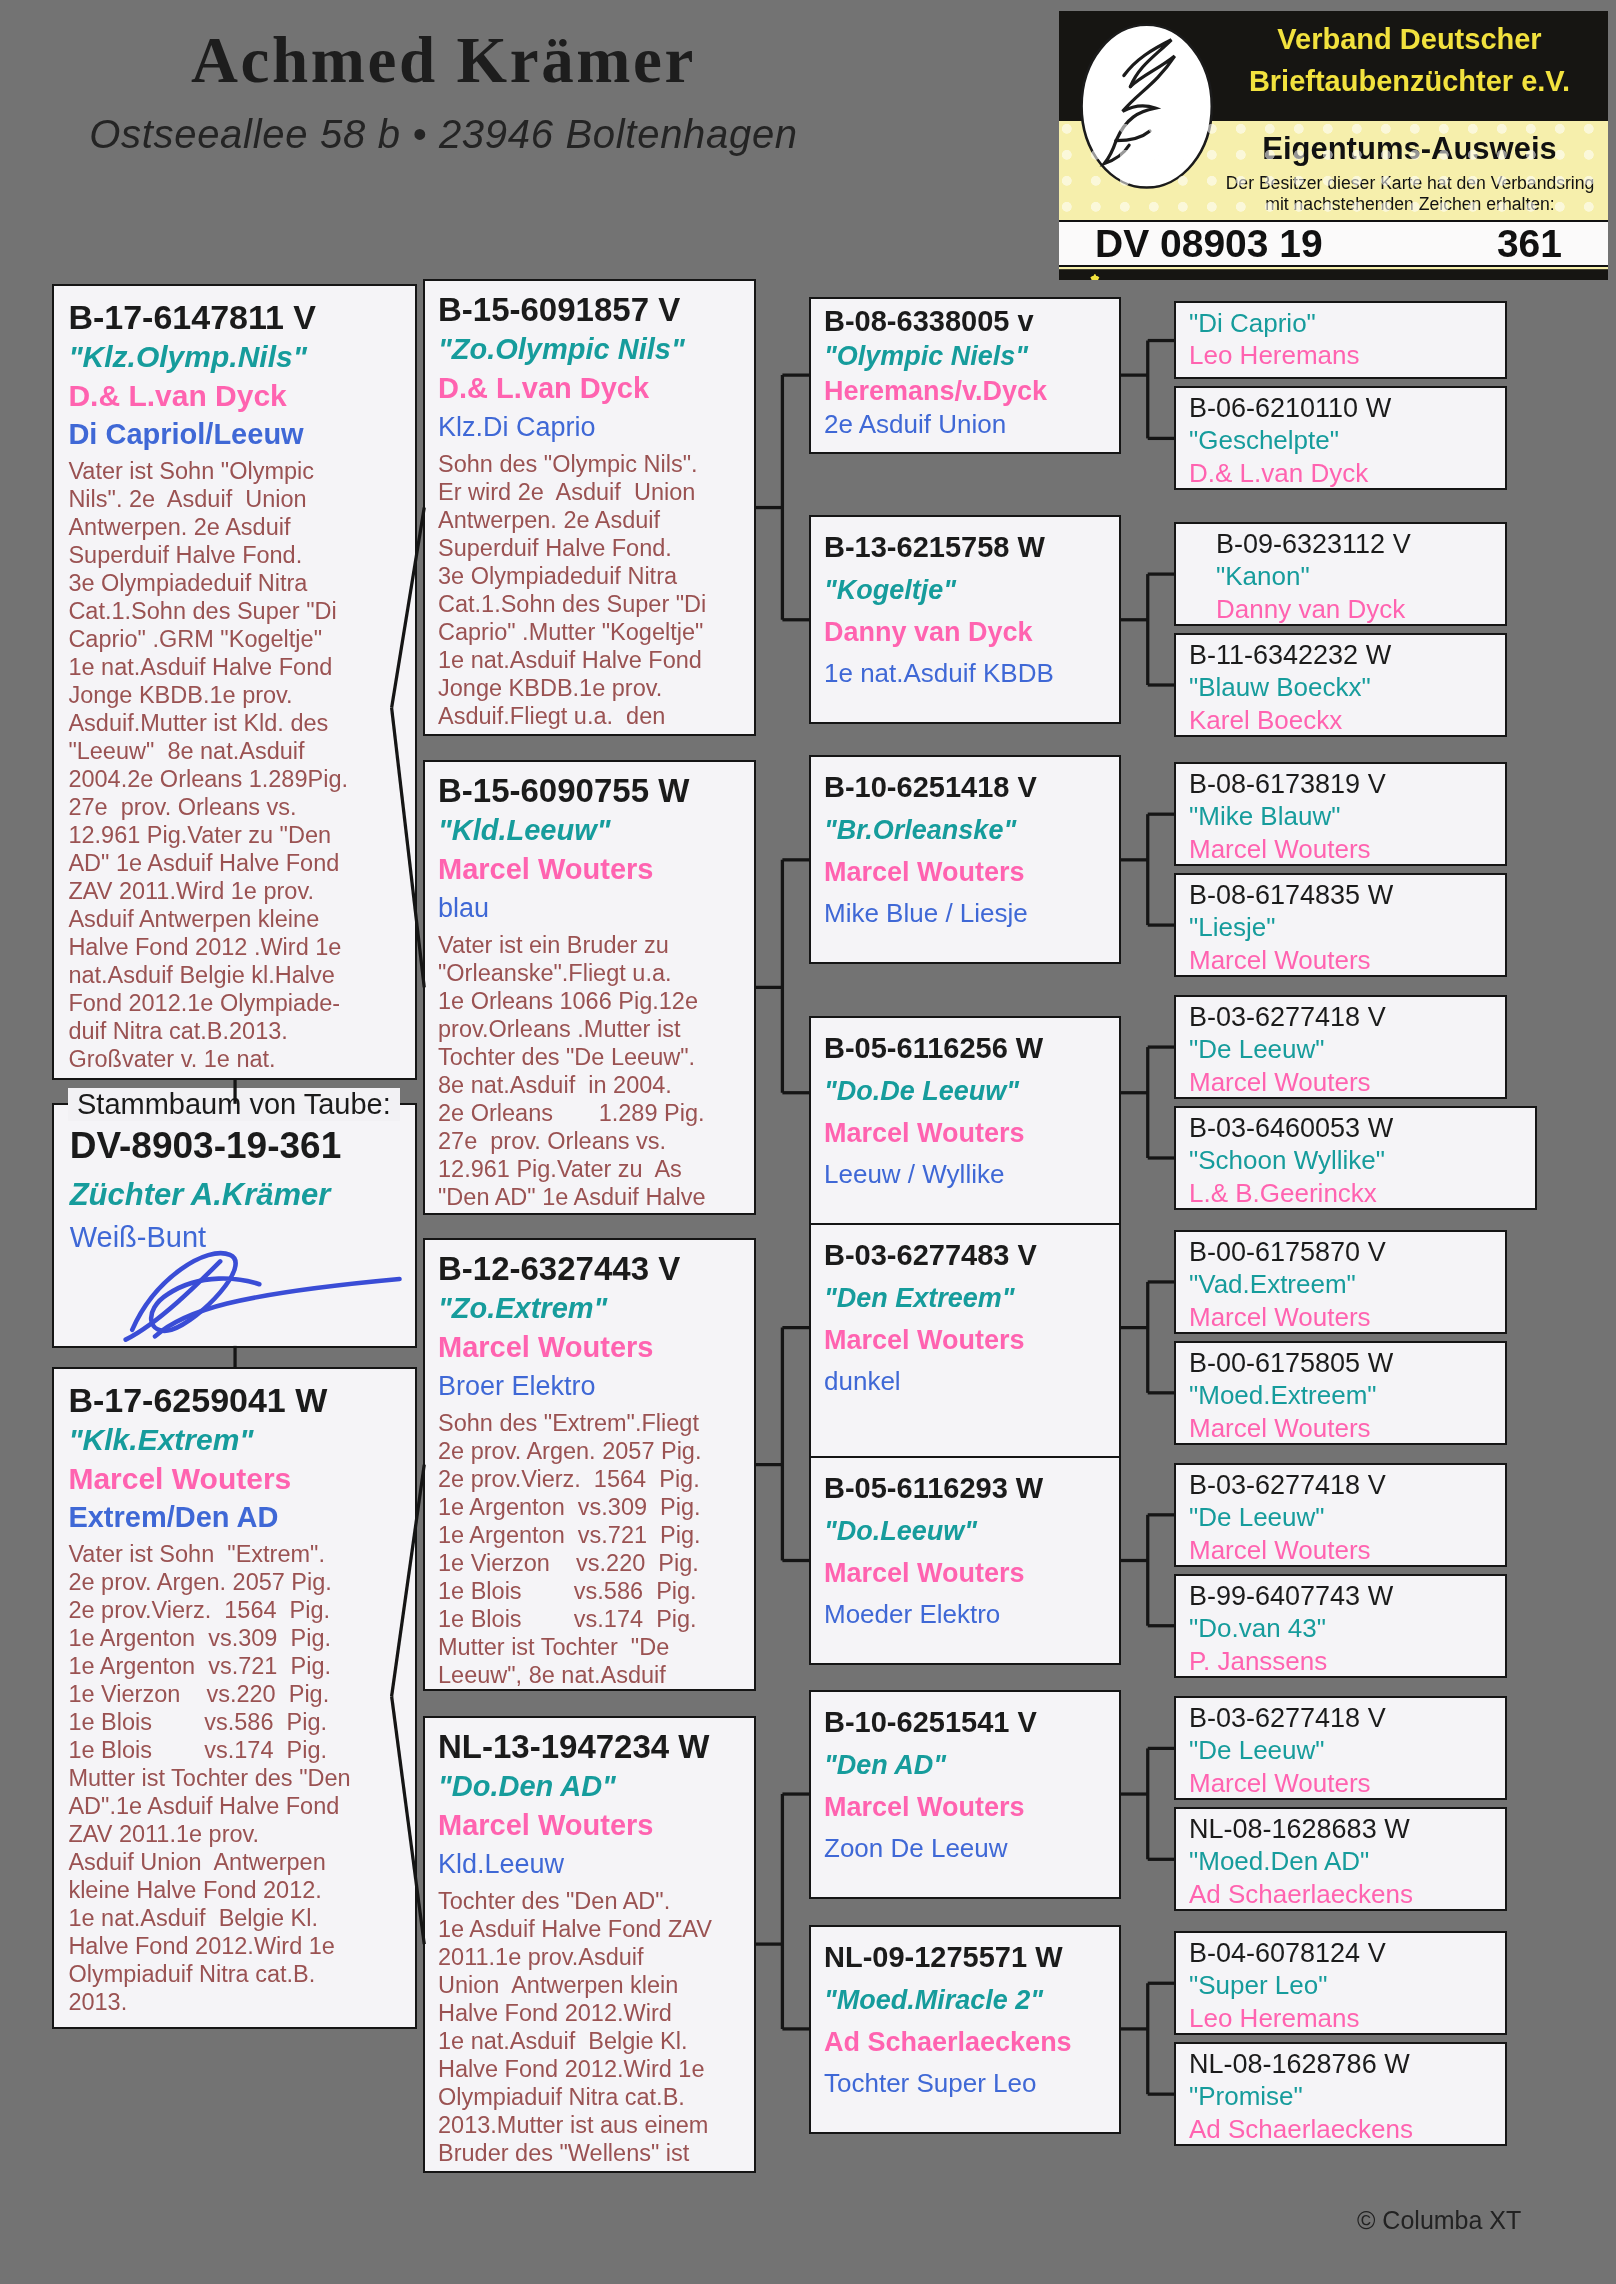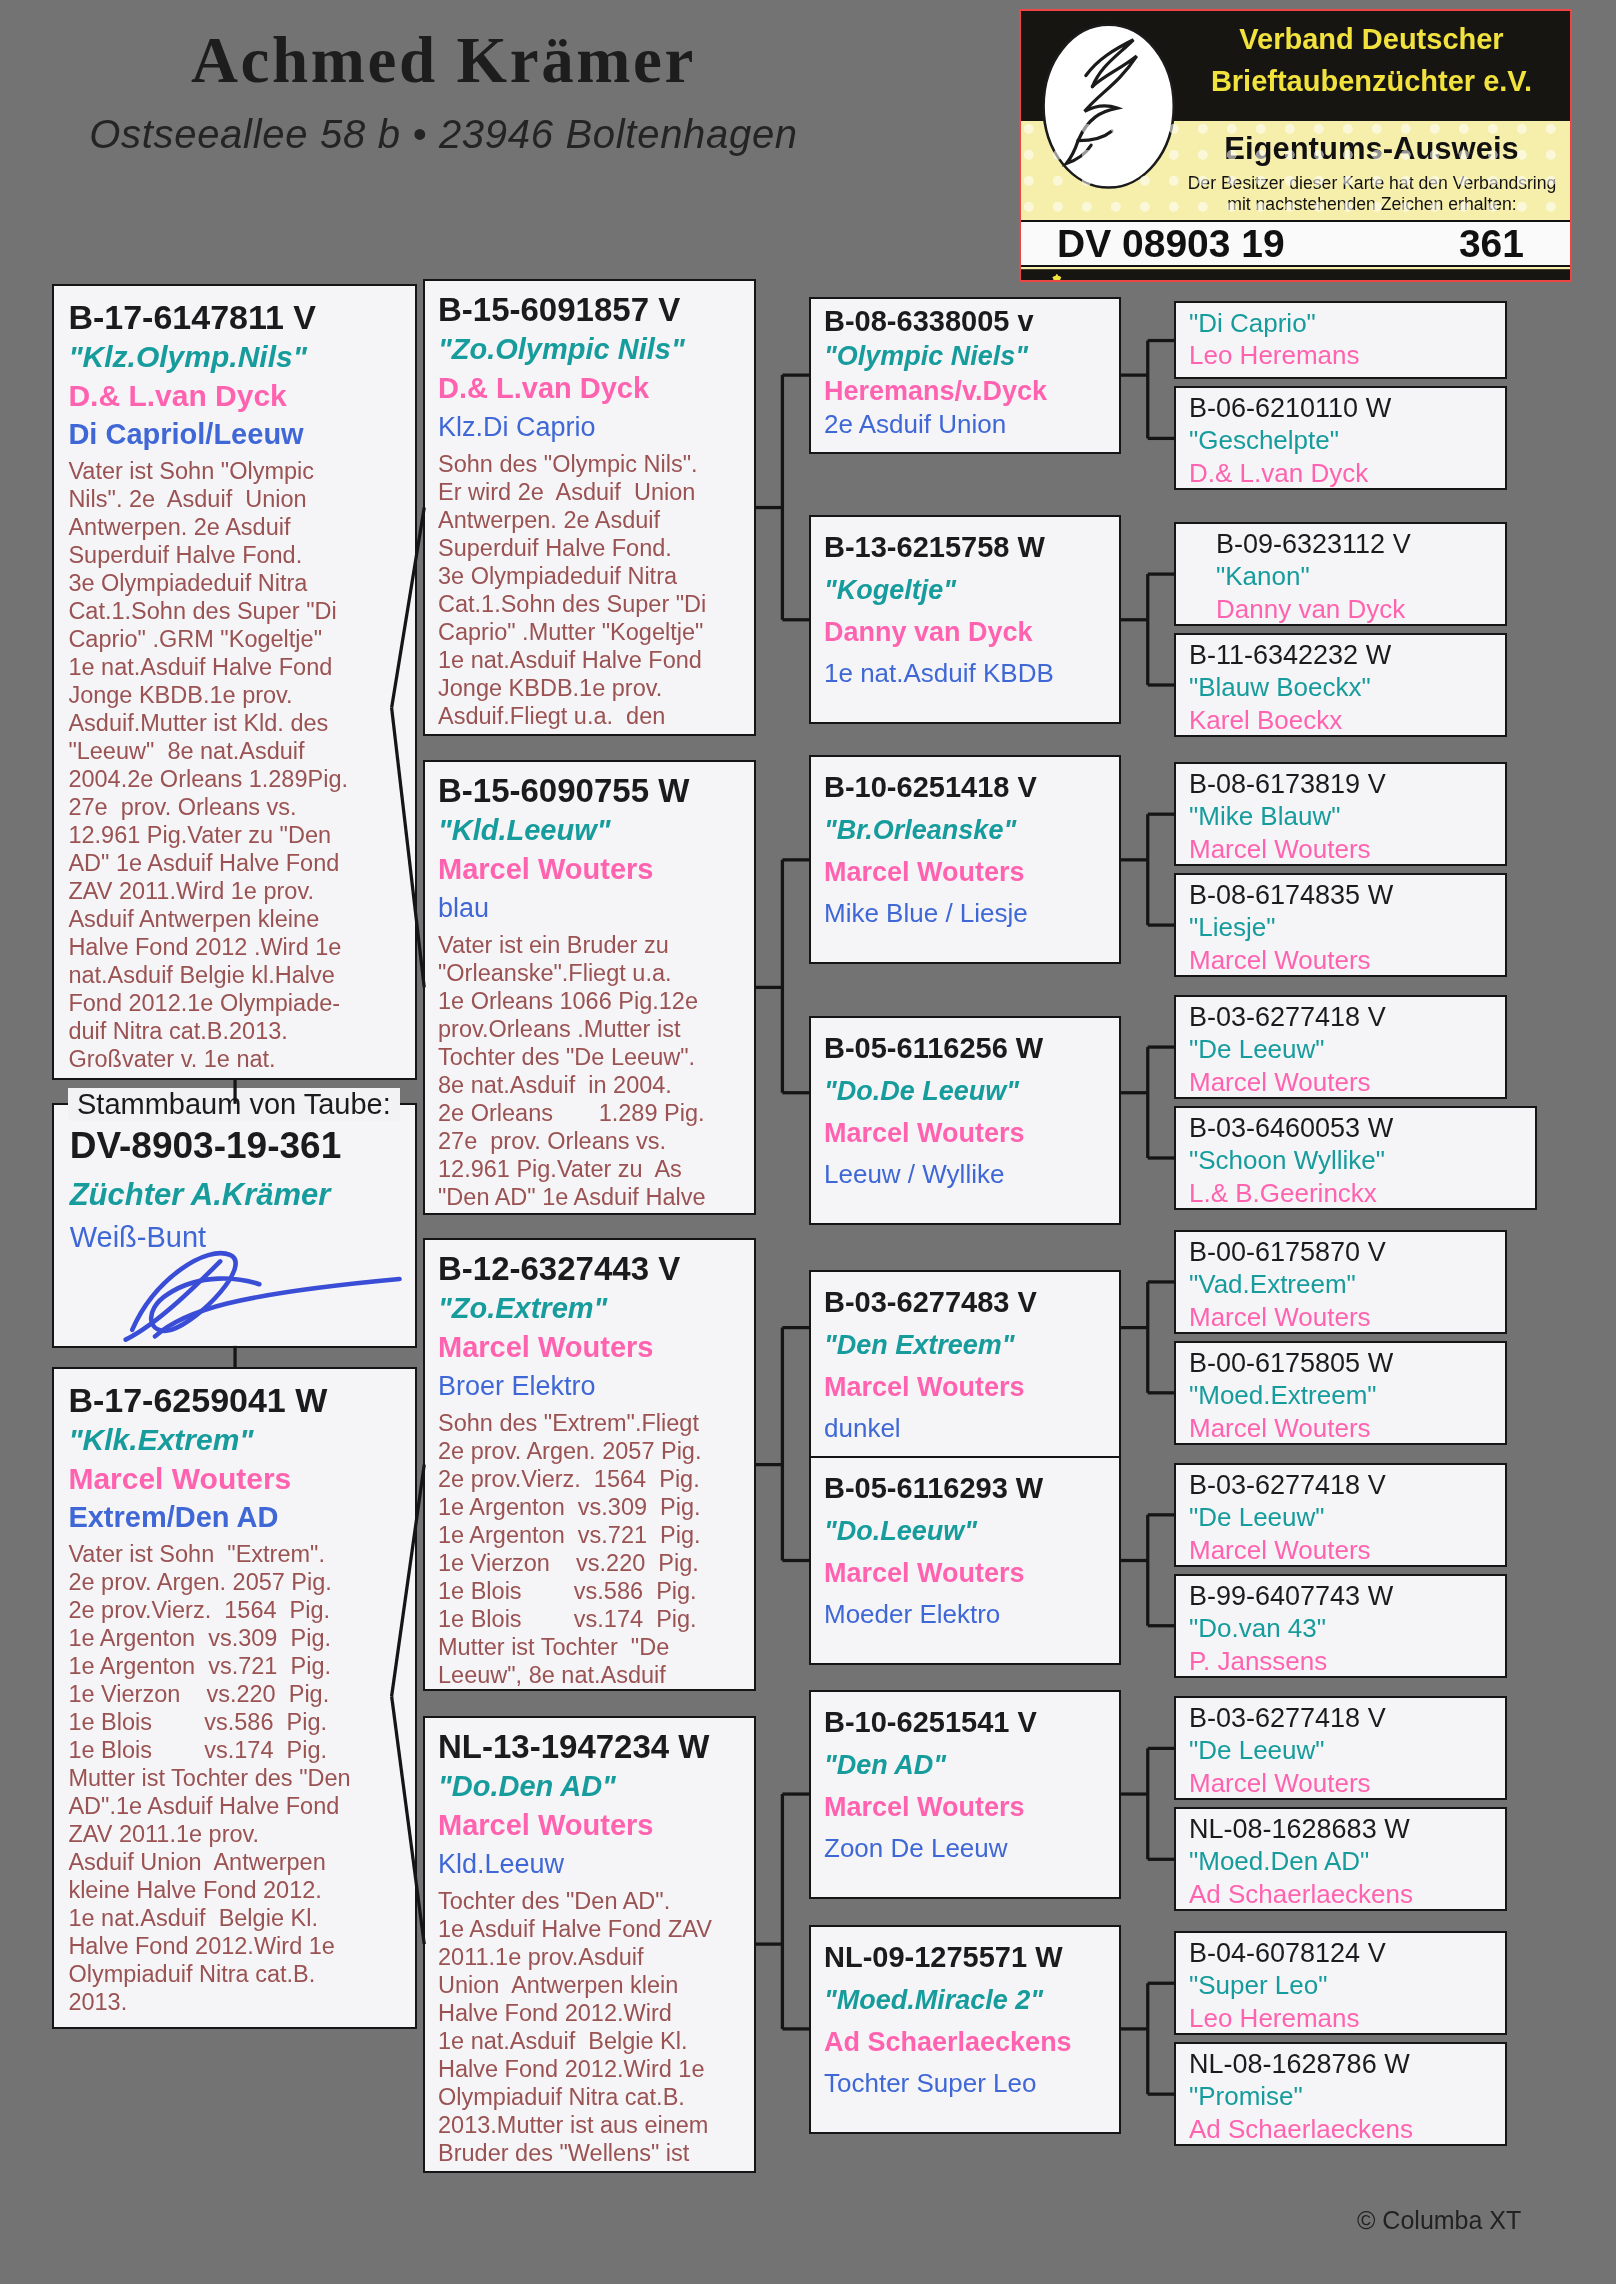--- a/index.html
+++ b/index.html
@@ -5,21 +5,21 @@
   html,body{margin:0;padding:0;background:#e8e7ea;}
   .page{position:relative;width:1617px;height:2284px;background:#737373;overflow:hidden;
         font-family:"Liberation Sans","DejaVu Sans",sans-serif;}
   
   .owner-header{position:absolute;left:39px;top:26px;width:809px;text-align:center;}
   .owner-name{font-family:"Liberation Serif","DejaVu Serif",serif;font-weight:700;
               font-size:65px;letter-spacing:2.6px;color:#1d1d1d;line-height:1.05;}
   .owner-address{font-size:40px;font-style:italic;color:#242424;margin-top:18px;letter-spacing:0.7px;}
   .owner-contact{font-size:30px;font-weight:700;color:#1d1d1d;margin-top:10.4px;}
   
-  .card{position:absolute;left:1019px;top:9px;width:549px;height:269px;border:2px solid #ef4444;
+  .card{position:absolute;left:1057px;top:9px;width:549px;height:269px;border:2px solid #737373;
         background:#f6efac;overflow:hidden;}
   .card-band-top{position:absolute;left:0;top:0;width:100%;height:110px;background:#161512;}
   .card-org{position:absolute;left:163px;top:6.5px;width:375px;text-align:center;color:#f2e23e;
             font-weight:600;font-size:29px;line-height:1.45;}
   .card-oval{position:absolute;left:18px;top:9px;}
   .card-title{position:absolute;left:163px;top:120px;width:375px;text-align:center;
               font-size:31px;font-weight:700;color:#111;}
   .card-sub{position:absolute;left:157px;top:162px;width:388px;text-align:center;
             font-size:17.6px;color:#111;line-height:1.22;}
   .card-ringstrip{position:absolute;left:0;top:209px;width:100%;height:47px;background:#fbfafa;
@@ -275,21 +275,21 @@
         <div class="pname">"Br.Orleanske"</div>
         <div class="breeder">Marcel Wouters</div>
         <div class="info">Mike Blue / Liesje</div>
       </div>
       <div class="pbox g3-box" style="left: 809px; top: 988px; width: 312px; height: 209px; margin-top: 28px;">
         <div class="ring">B-05-6116256 W</div>
         <div class="pname">"Do.De Leeuw"</div>
         <div class="breeder">Marcel Wouters</div>
         <div class="info">Leeuw / Wyllike</div>
       </div>
-      <div class="pbox g3-box" style="left: 809px; top: 1223px; width: 312px; height: 270px; margin-top: 47px;">
+      <div class="pbox g3-box" style="left: 809px; top: 1223px; width: 312px; height: 270px;">
         <div class="ring">B-03-6277483 V</div>
         <div class="pname">"Den Extreem"</div>
         <div class="breeder">Marcel Wouters</div>
         <div class="info">dunkel</div>
       </div>
       <div class="pbox g3-box" style="left: 809px; top: 1456px; width: 312px; height: 209px;">
         <div class="ring">B-05-6116293 W</div>
         <div class="pname">"Do.Leeuw"</div>
         <div class="breeder">Marcel Wouters</div>
         <div class="info">Moeder Elektro</div>

